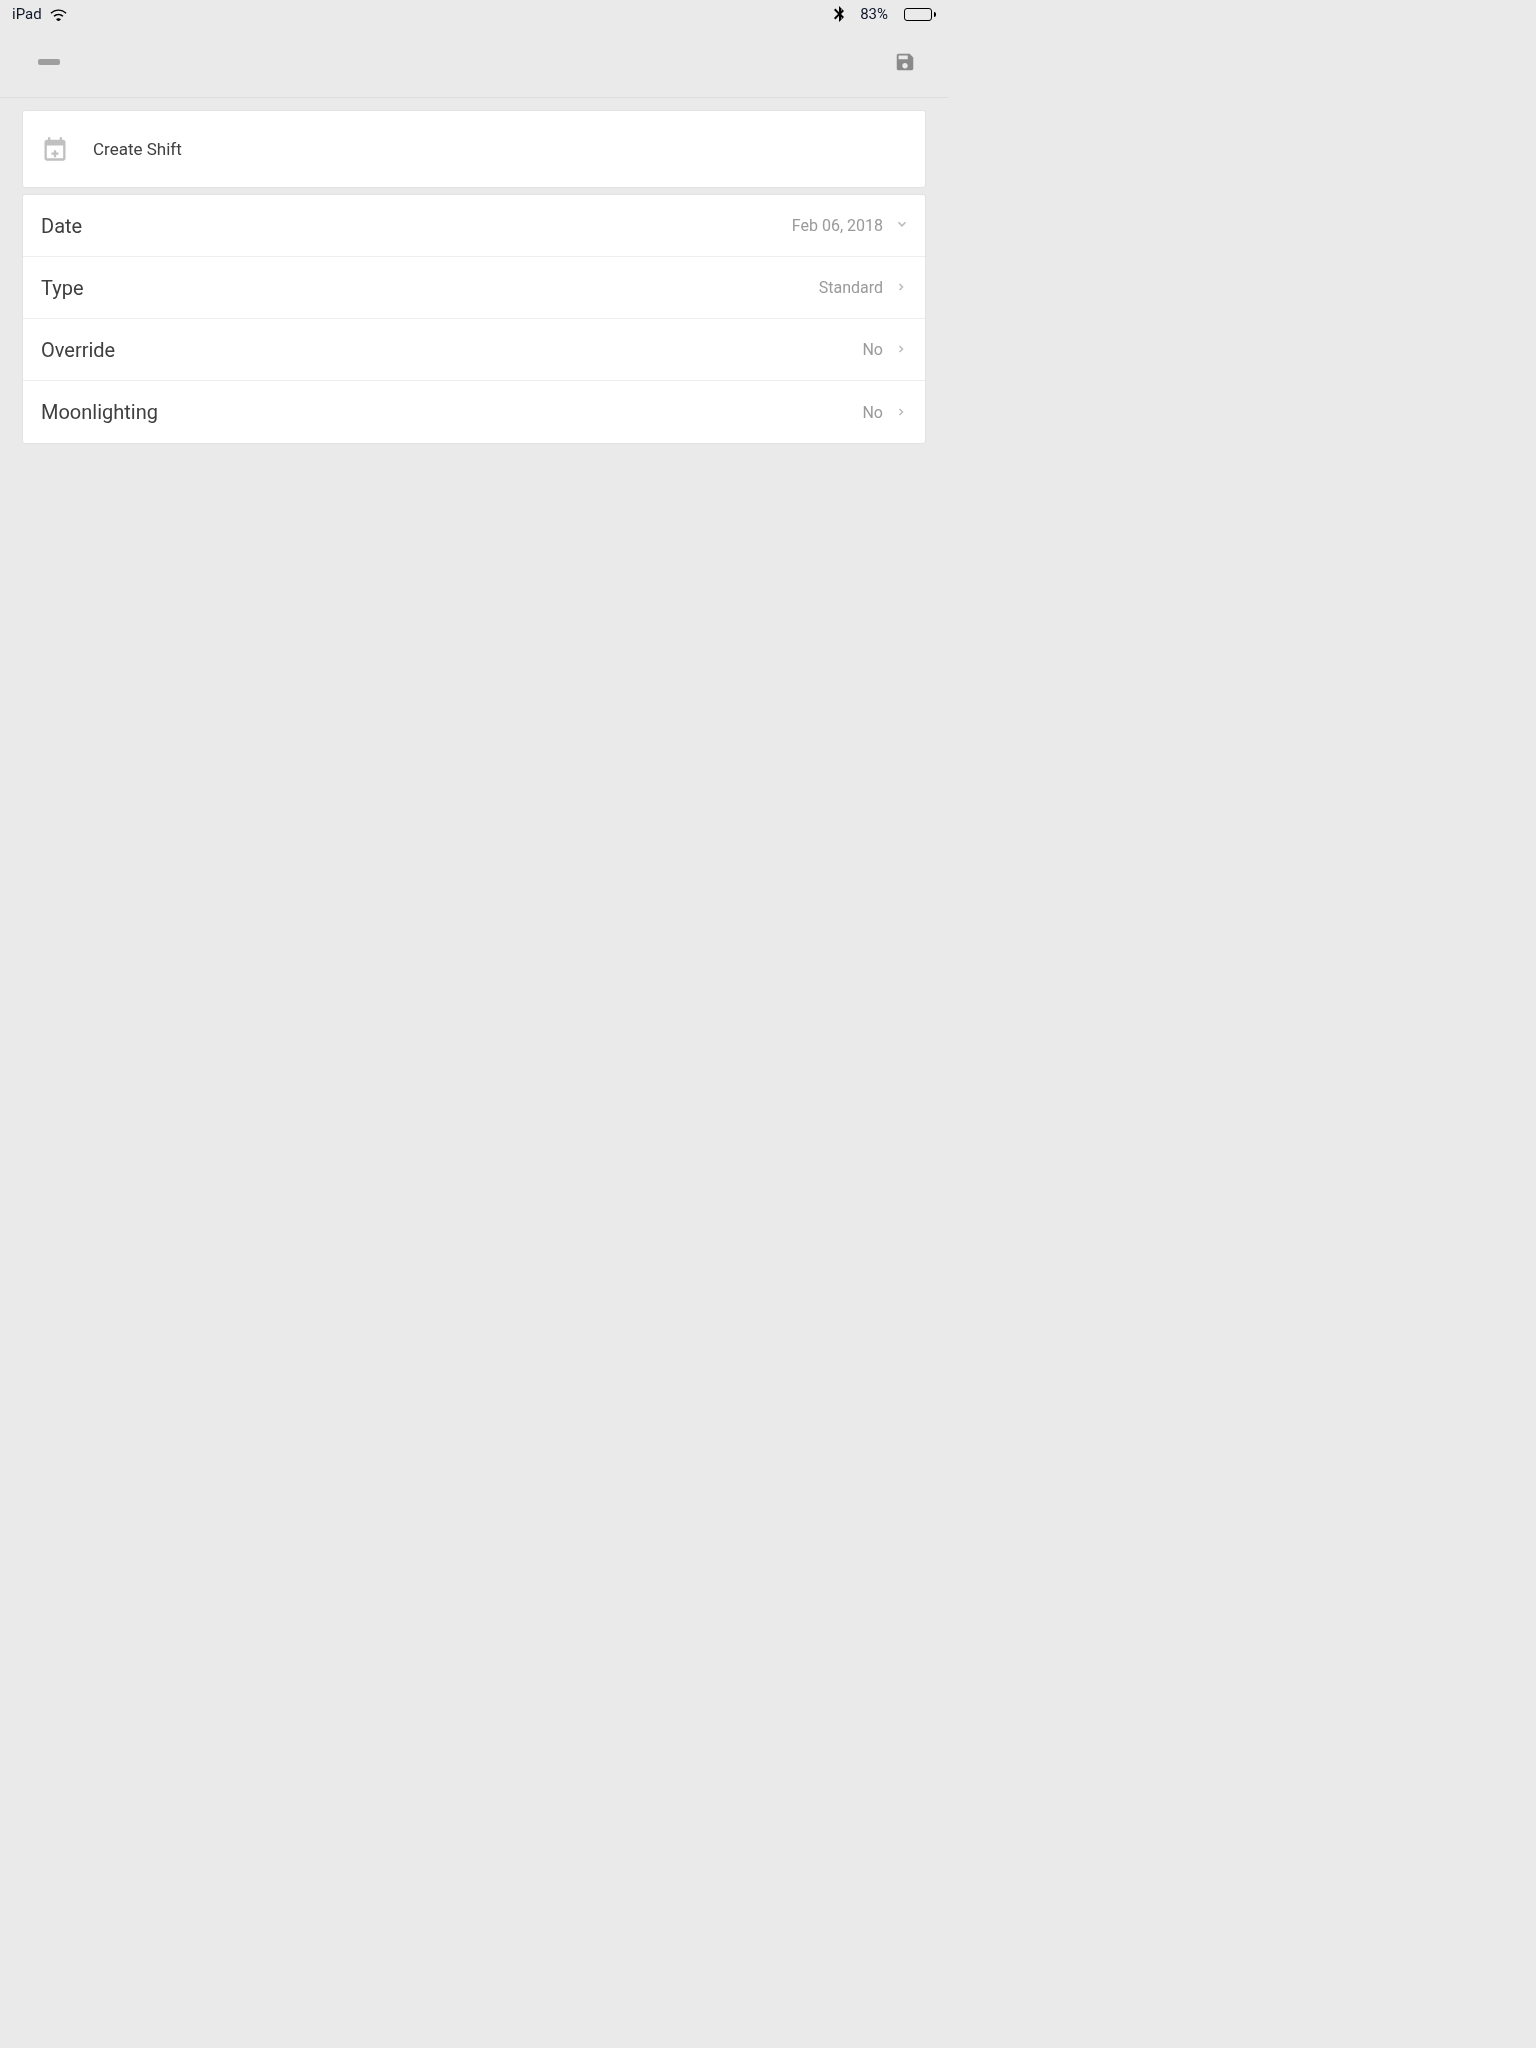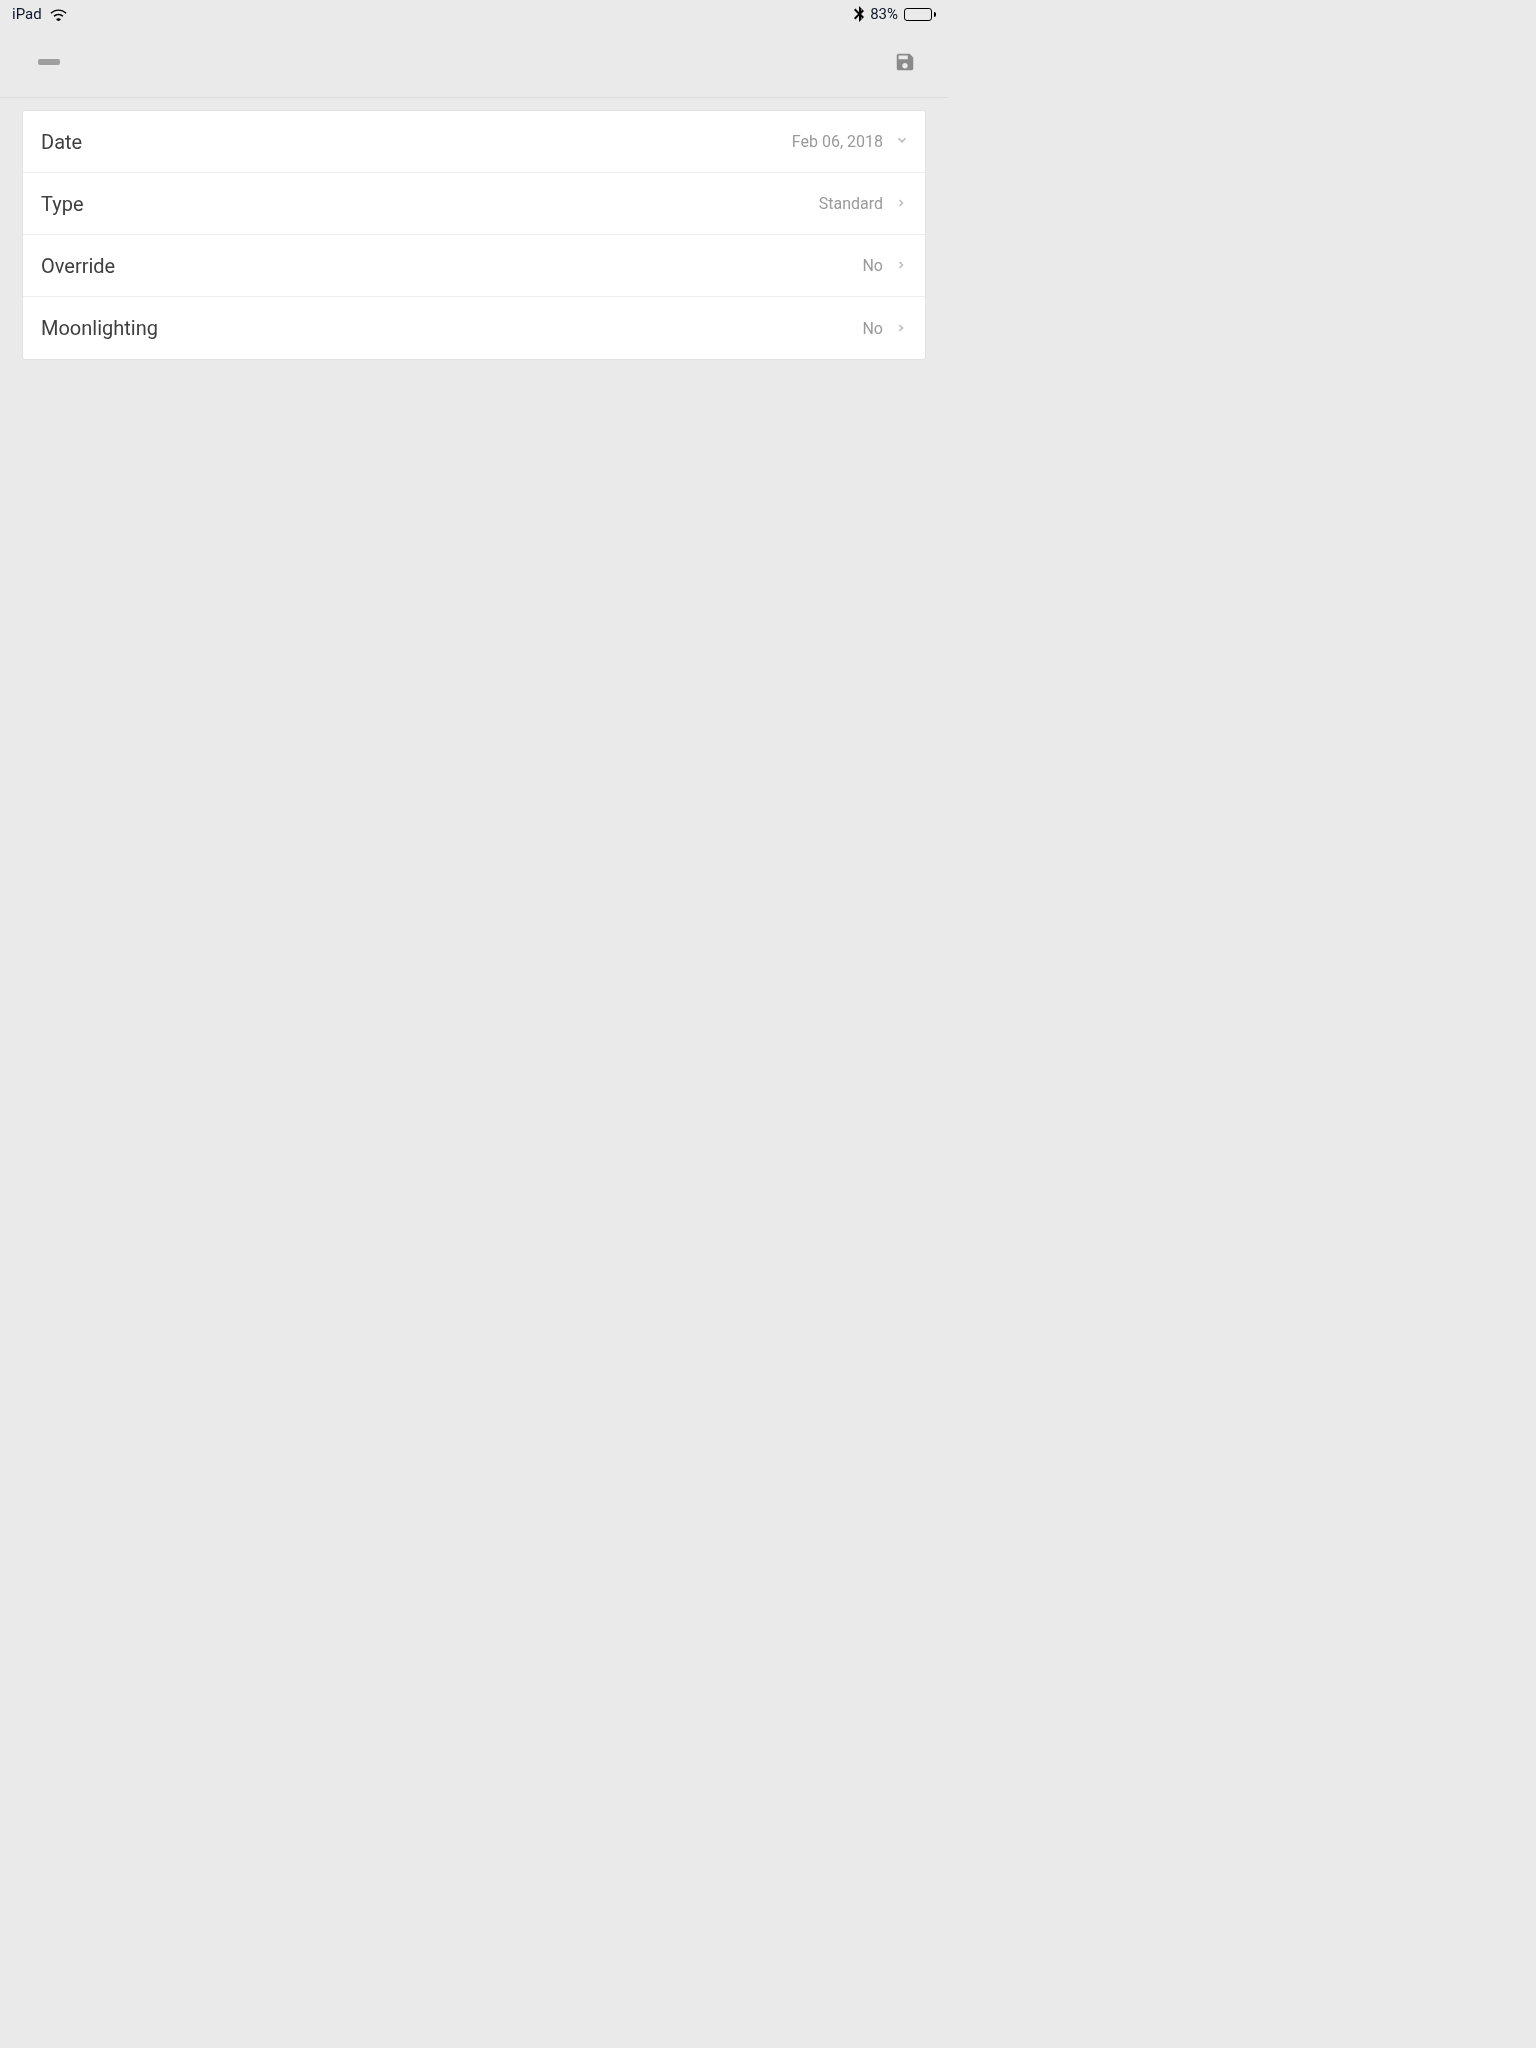--- a/index.html
+++ b/index.html
@@ -27,21 +27,21 @@
       background: #eaeaea;
     }
     .status-left {
       display: flex;
       align-items: center;
       gap: 8px;
     }
     .status-right {
       display: flex;
       align-items: center;
-      gap: 6px;
+      gap: 16px;
     }
     .wifi-icon, .bluetooth-icon {
       display: inline-flex;
       align-items: center;
     }
     .battery {
       display: inline-flex;
       align-items: center;
       gap: 2px;
     }
@@ -182,20 +182,28 @@
   </div>
   <div class="save-btn">
     <svg viewBox="0 0 24 24" fill="#8a8a8a" width="22" height="22">
       <path d="M17 3H5c-1.1 0-2 .9-2 2v14c0 1.1.9 2 2 2h14c1.1 0 2-.9 2-2V7l-4-4zm-5 16c-1.66 0-3-1.34-3-3s1.34-3 3-3 3 1.34 3 3-1.34 3-3 3zM15 9H5V5h10v4z"></path>
     </svg>
   </div>
 </div>
 
 <div class="content">
 
+  <div class="card title-card">
+    <span class="title-icon">
+      <svg viewBox="0 0 24 24" fill="#c0c0c0" width="28" height="28">
+        <path d="M19 4h-1V2h-2v2H8V2H6v2H5c-1.1 0-2 .9-2 2v14c0 1.1.9 2 2 2h14c1.1 0 2-.9 2-2V6c0-1.1-.9-2-2-2zm0 16H5V9h14v11zM13 13h-2v2H9v2h2v2h2v-2h2v-2h-2z"></path>
+      </svg>
+    </span>
+    <span class="title-text">Create Shift</span>
+  </div>
 
   <div class="card form-card">
 
     <div class="row">
       <span class="row-label">Date</span>
       <div class="row-right">
         <span class="row-value">Feb 06, 2018</span>
         <span class="chevron">
           <svg viewBox="0 0 24 24" fill="none" stroke="#bcbcbc" stroke-width="3" width="14" height="14">
               <polyline points="6 9 12 15 18 9"></polyline>

